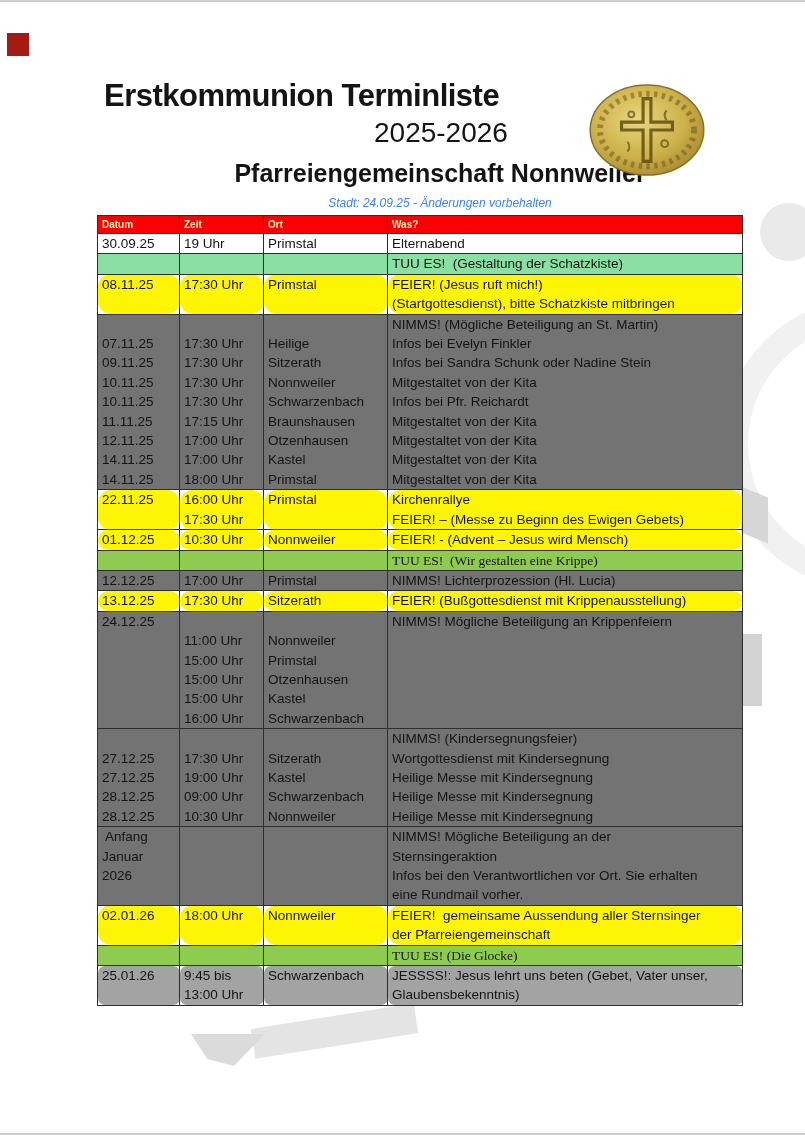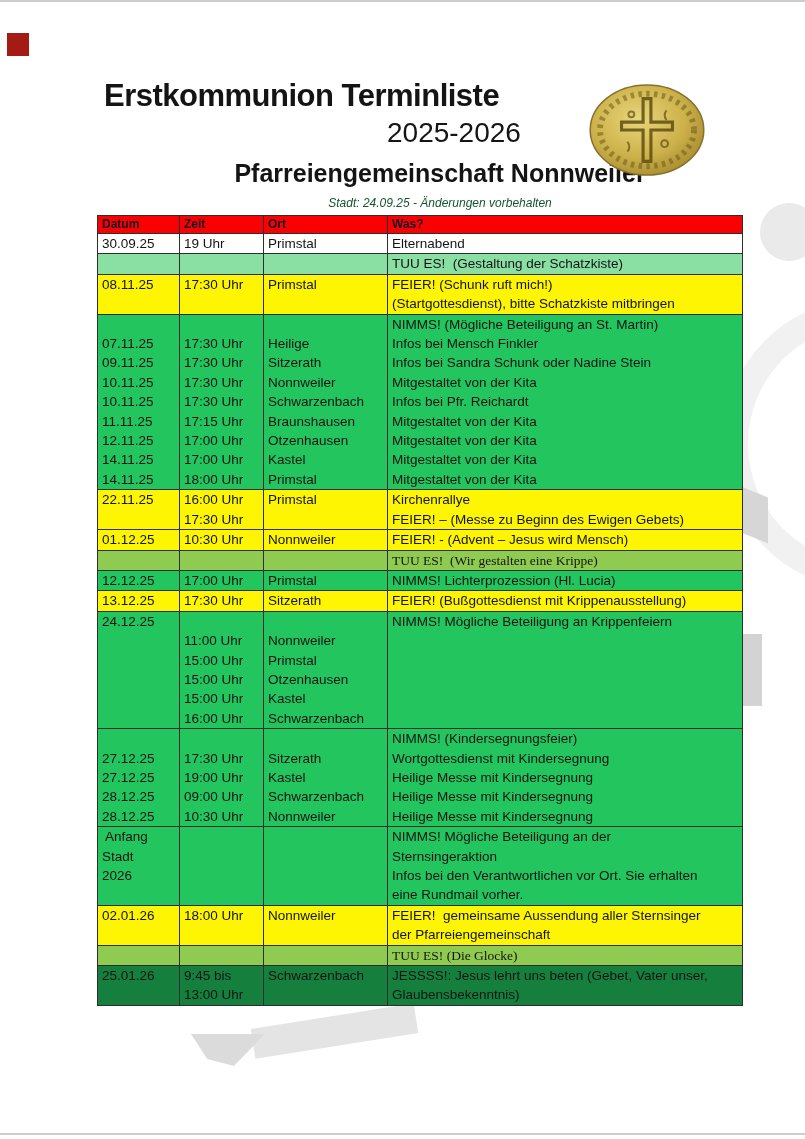--- a/index.html
+++ b/index.html
@@ -16,45 +16,45 @@
   .wm-blob{left:760px;top:203px;width:58px;height:58px;border-radius:50%;background:#eaeaea;}
   .wm-ring{left:722px;top:298px;width:240px;height:240px;border:26px solid #f1f1f1;border-radius:50%;}
   .wm-chevron{left:741px;top:492px;width:27px;height:46px;background:#d6d6d6;transform:skewY(22deg);}
   .wm-bar{left:741px;top:634px;width:21px;height:72px;background:#d3d3d3;}
   .wm-wedge{left:191px;top:1034px;width:74px;height:32px;background:#dbdbdb;
     clip-path:polygon(0 0,100% 0,58% 100%,22% 78%);}
   .wm-band{left:252px;top:1016px;width:165px;height:30px;background:#e4e4e4;transform:rotate(-9deg);}
 
   
   .title{position:absolute;left:104px;top:78px;font-size:31px;font-weight:800;letter-spacing:-.5px;white-space:pre;}
-  .years{position:absolute;left:387px;top:117px;font-size:28px;font-weight:500;white-space:pre;}
+  .years{position:absolute;left:374px;top:117px;font-size:28px;font-weight:500;white-space:pre;}
   .parish{position:absolute;left:160px;top:159px;width:560px;text-align:center;font-size:25px;font-weight:800;white-space:pre;}
-  .note{position:absolute;left:160px;top:196px;width:560px;text-align:center;font-size:12px;font-style:italic;color:#14532d;white-space:pre;}
+  .note{position:absolute;left:160px;top:196px;width:560px;text-align:center;font-size:12px;font-style:italic;color:#3b82f6;white-space:pre;}
 
   
   .seal{position:absolute;left:588px;top:83px;width:118px;height:94px;}
 
   
   table.sched{
     position:absolute;left:97px;top:215px;border-collapse:collapse;table-layout:fixed;
     font-size:13.5px;
   }
   table.sched col.c-datum{width:82px;} table.sched col.c-zeit{width:84px;}
   table.sched col.c-ort{width:124px;}  table.sched col.c-was{width:355px;}
   table.sched th, table.sched td{
     border:1px solid #2e2e2e;padding:0 0 0 4px;vertical-align:top;text-align:left;overflow:hidden;
   }
-  table.sched th{background:#fb0000;font-weight:700;font-size:12px;line-height:17px;height:17px;color:#0f172a;}
+  table.sched th{background:#fb0000;font-weight:700;font-size:10px;line-height:17px;height:17px;color:#fef9c3;}
   .line{white-space:pre;line-height:19.4px;min-height:19.4px;}
   tr.row-white td{background:#ffffff;}
   tr.row-mint td{background:#8adfa3;}
-  tr.row-yellow td{background:#fdf502;}
-  tr.row-salmon td{background:#22c55e;}
+  tr.row-yellow td{background:#fdf502;border-radius:13px;}
+  tr.row-salmon td{background:#737373;}
   tr.row-green td{background:#8ecb50;font-family:Liberation Serif, serif;}
-  tr.row-blue td{background:#15803d;}
+  tr.row-blue td{background:#a3a3a3;border-radius:7px;}
 </style>
 </head>
 <body>
 
 <div class="page">
 
   <div class="edge-line edge-top"></div>
   <div class="corner-mark"></div>
 
   <div class="wm wm-blob"></div>
@@ -127,21 +127,21 @@
           <td>
             <div class="line">08.11.25</div>
           </td>
           <td>
             <div class="line">17:30 Uhr</div>
           </td>
           <td>
             <div class="line">Primstal</div>
           </td>
           <td>
-            <div class="line">FEIER! (Schunk ruft mich!)</div>
+            <div class="line">FEIER! (Jesus ruft mich!)</div>
             <div class="line">(Startgottesdienst), bitte Schatzkiste mitbringen</div>
           </td>
         </tr>
         <tr class="row-salmon">
           <td>
             <div class="line"></div>
             <div class="line">07.11.25</div>
             <div class="line">09.11.25</div>
             <div class="line">10.11.25</div>
             <div class="line">10.11.25</div>
@@ -167,21 +167,21 @@
             <div class="line">Sitzerath</div>
             <div class="line">Nonnweiler</div>
             <div class="line">Schwarzenbach</div>
             <div class="line">Braunshausen</div>
             <div class="line">Otzenhausen</div>
             <div class="line">Kastel</div>
             <div class="line">Primstal</div>
           </td>
           <td>
             <div class="line">NIMMS! (Mögliche Beteiligung an St. Martin)</div>
-            <div class="line">Infos bei Mensch Finkler</div>
+            <div class="line">Infos bei Evelyn Finkler</div>
             <div class="line">Infos bei Sandra Schunk oder Nadine Stein</div>
             <div class="line">Mitgestaltet von der Kita</div>
             <div class="line">Infos bei Pfr. Reichardt</div>
             <div class="line">Mitgestaltet von der Kita</div>
             <div class="line">Mitgestaltet von der Kita</div>
             <div class="line">Mitgestaltet von der Kita</div>
             <div class="line">Mitgestaltet von der Kita</div>
           </td>
         </tr>
         <tr class="row-yellow">
@@ -300,21 +300,21 @@
             <div class="line">NIMMS! (Kindersegnungsfeier)</div>
             <div class="line">Wortgottesdienst mit Kindersegnung</div>
             <div class="line">Heilige Messe mit Kindersegnung</div>
             <div class="line">Heilige Messe mit Kindersegnung</div>
             <div class="line">Heilige Messe mit Kindersegnung</div>
           </td>
         </tr>
         <tr class="row-salmon">
           <td>
             <div class="line"> Anfang</div>
-            <div class="line">Stadt</div>
+            <div class="line">Januar</div>
             <div class="line">2026</div>
           </td>
           <td></td>
           <td></td>
           <td>
             <div class="line">NIMMS! Mögliche Beteiligung an der</div>
             <div class="line">Sternsingeraktion</div>
             <div class="line">Infos bei den Verantwortlichen vor Ort. Sie erhalten</div>
             <div class="line">eine Rundmail vorher.</div>
           </td>

